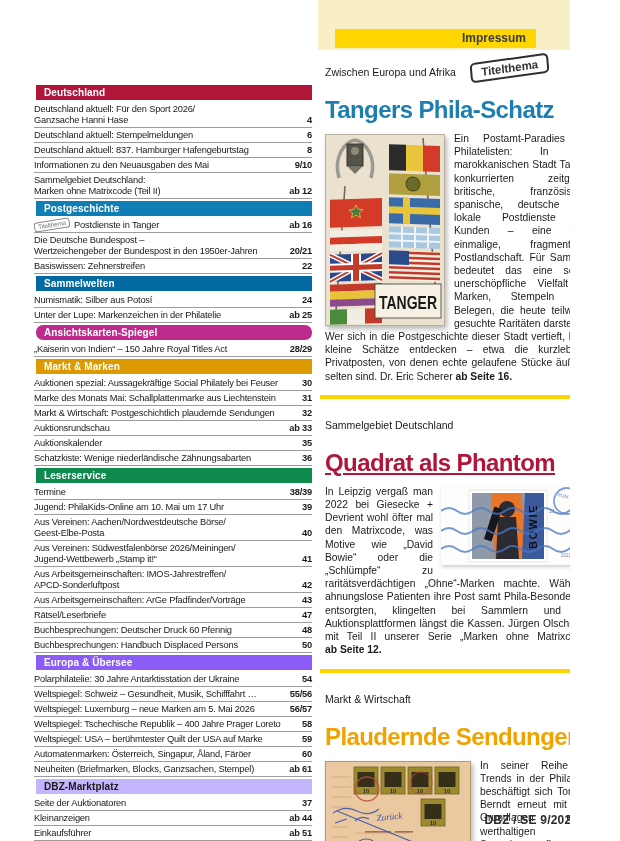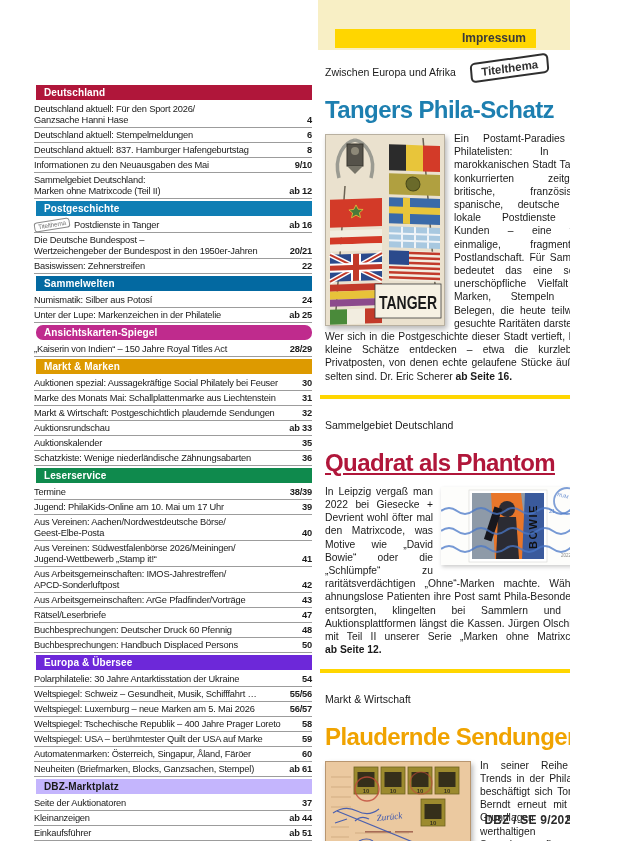--- a/index.html
+++ b/index.html
@@ -177,21 +177,21 @@
       </div>
     <div class="toc-row">
       <span class="toc-lbl">Buchbesprechungen: Deutscher Druck 60 Pfennig</span>
       <span class="toc-pg">48</span>
       </div>
     <div class="toc-row">
       <span class="toc-lbl">Buchbesprechungen: Handbuch Displaced Persons</span>
       <span class="toc-pg">50</span>
       </div>
 
-    <div class="toc-bar" style="background: #6d28d9; color: rgb(255, 255, 255);">Europa &amp; Übersee</div>
+    <div class="toc-bar" style="background: #8b5cf6; color: rgb(255, 255, 255);">Europa &amp; Übersee</div>
     <div class="toc-row">
       <span class="toc-lbl">Polarphilatelie: 30 Jahre Antarktisstation der Ukraine</span>
       <span class="toc-pg">54</span>
       </div>
     <div class="toc-row">
       <span class="toc-lbl">Weltspiegel: Schweiz – Gesundheit, Musik, Schifffahrt …</span>
       <span class="toc-pg">55/56</span>
       </div>
     <div class="toc-row">
       <span class="toc-lbl">Weltspiegel: Luxemburg – neue Marken am 5. Mai 2026</span>

